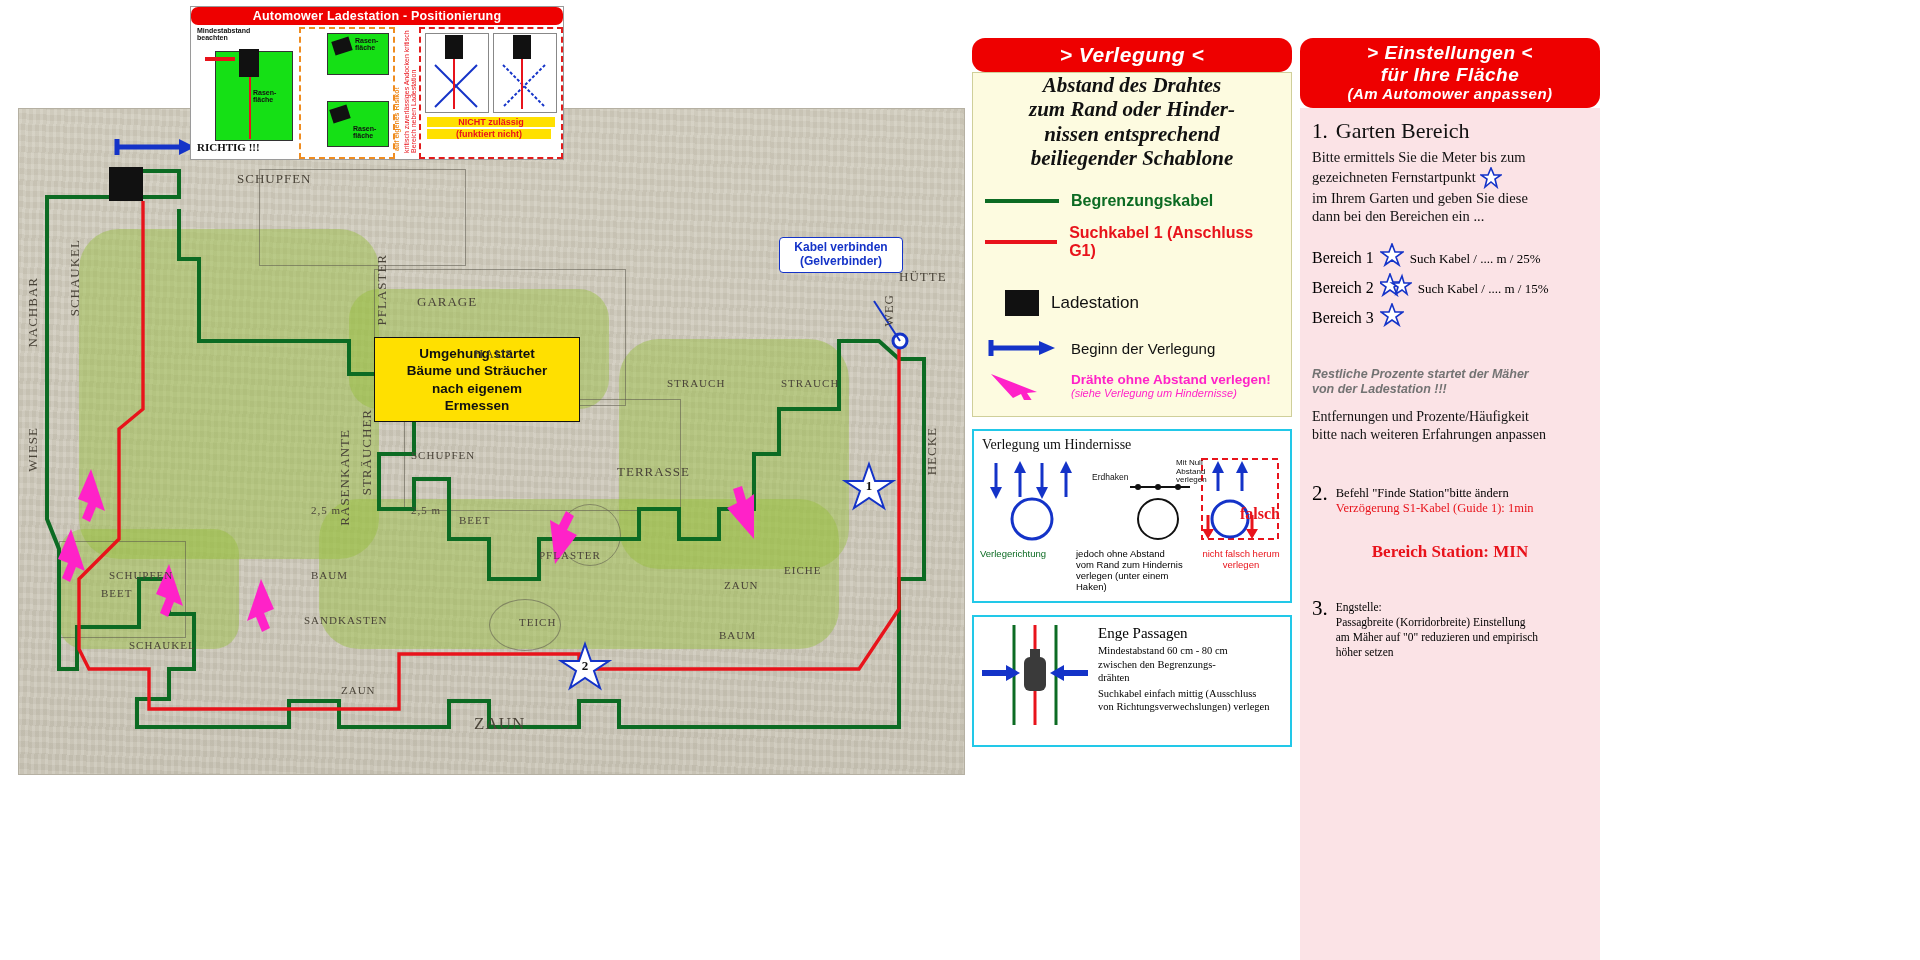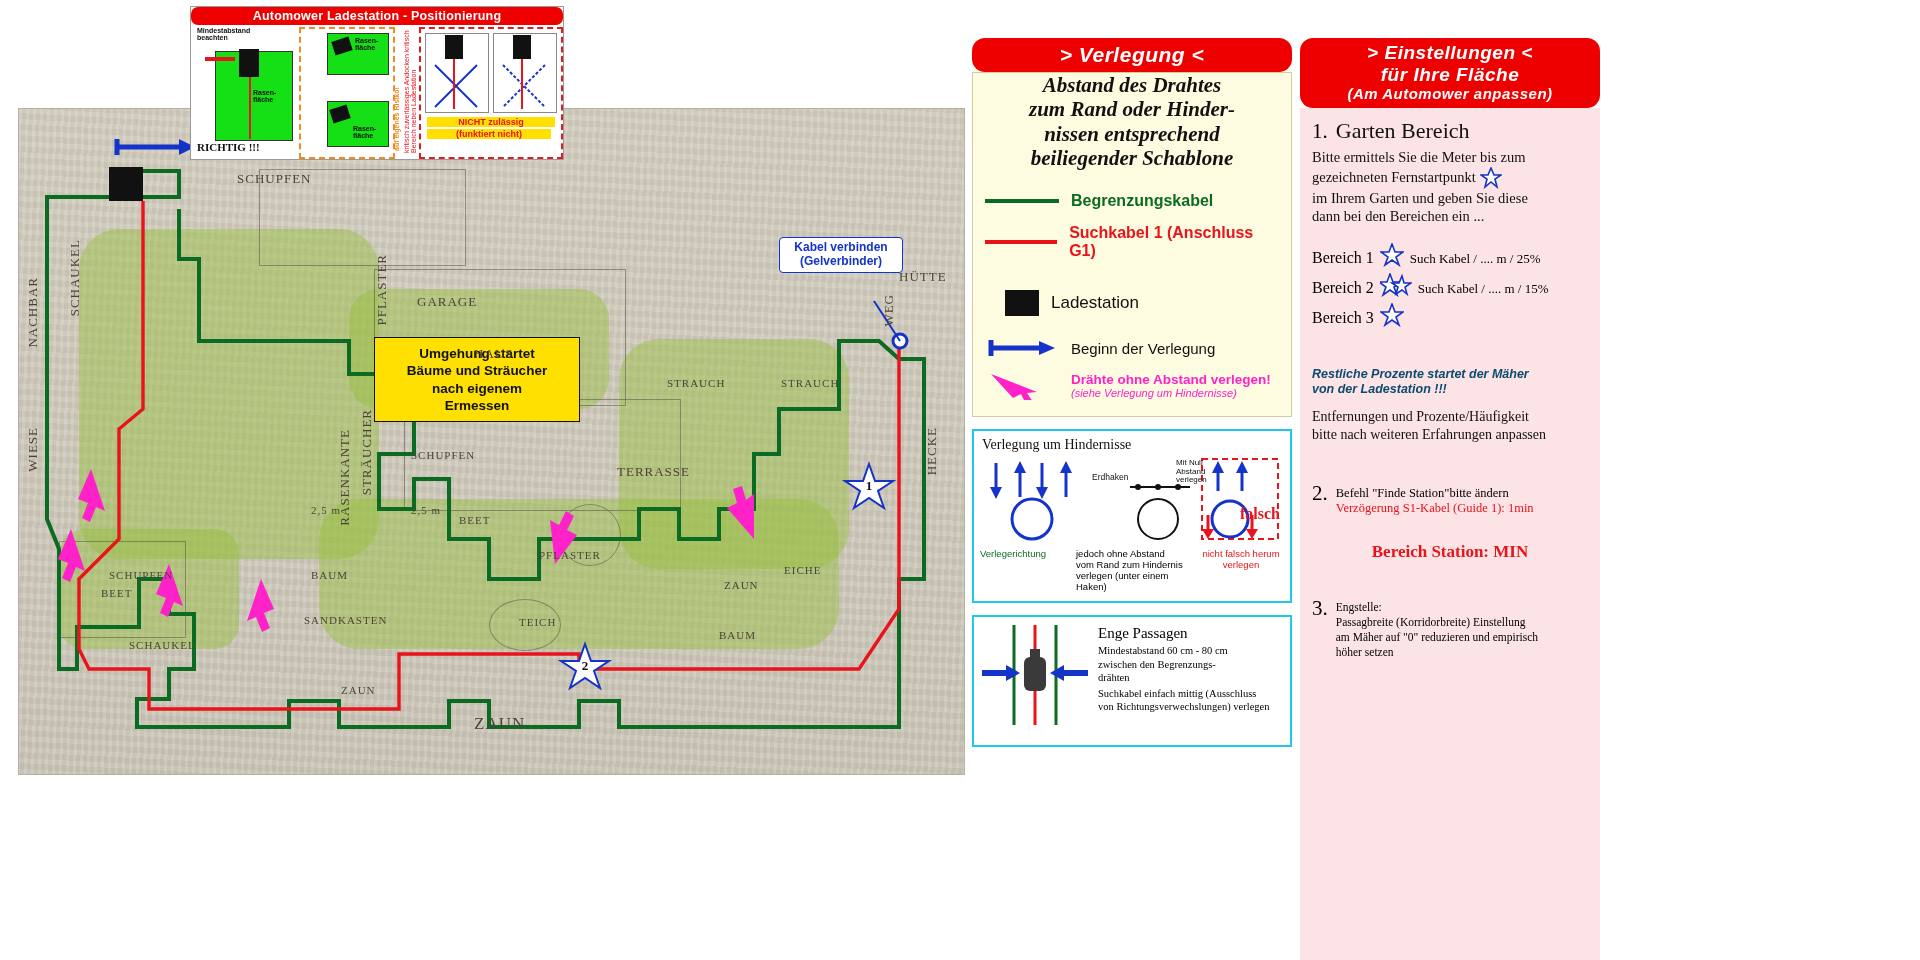--- a/index.html
+++ b/index.html
@@ -77,21 +77,21 @@
   .obs-cap.r{color:#e8131b;text-align:center;}
 
   
   #col-right{position:absolute;left:1300px;top:38px;width:300px;height:910px;}
   #rightbody{background:#fbe3e6;padding:10px 12px;height:843px;}
   .r-h1{font-size:22px;font-family:"Liberation Serif",serif;margin:8px 0 6px;color:#111;}
   .r-p{font-size:14.5px;font-family:"Liberation Serif",serif;line-height:1.25;color:#111;}
   .ber-row{display:flex;align-items:flex-end;gap:6px;font-size:16px;
      font-family:"Liberation Serif",serif;margin:6px 0;}
   .ber-row .sm{font-size:13px;}
-  .r-red-it{color:#0c4a6e;font-style:italic;font-weight:bold;font-size:12.5px;line-height:1.25;}
+  .r-red-it{color:#737373;font-style:italic;font-weight:bold;font-size:12.5px;line-height:1.25;}
   .r-num{font-size:21px;font-family:"Liberation Serif",serif;}
   .r-red{color:#e8131b;}
 
   
   .callout{position:absolute;background:#fff;border:1.5px solid #1433c8;border-radius:4px;
     color:#1433c8;font-size:12px;text-align:center;line-height:1.15;padding:3px 6px;font-weight:bold;}
   .ybox{position:absolute;background:#ffe000;border:1.5px solid #111;
     font-weight:bold;font-size:13.5px;text-align:center;line-height:1.28;padding:7px 9px;color:#111;}
 </style>
 </head>

